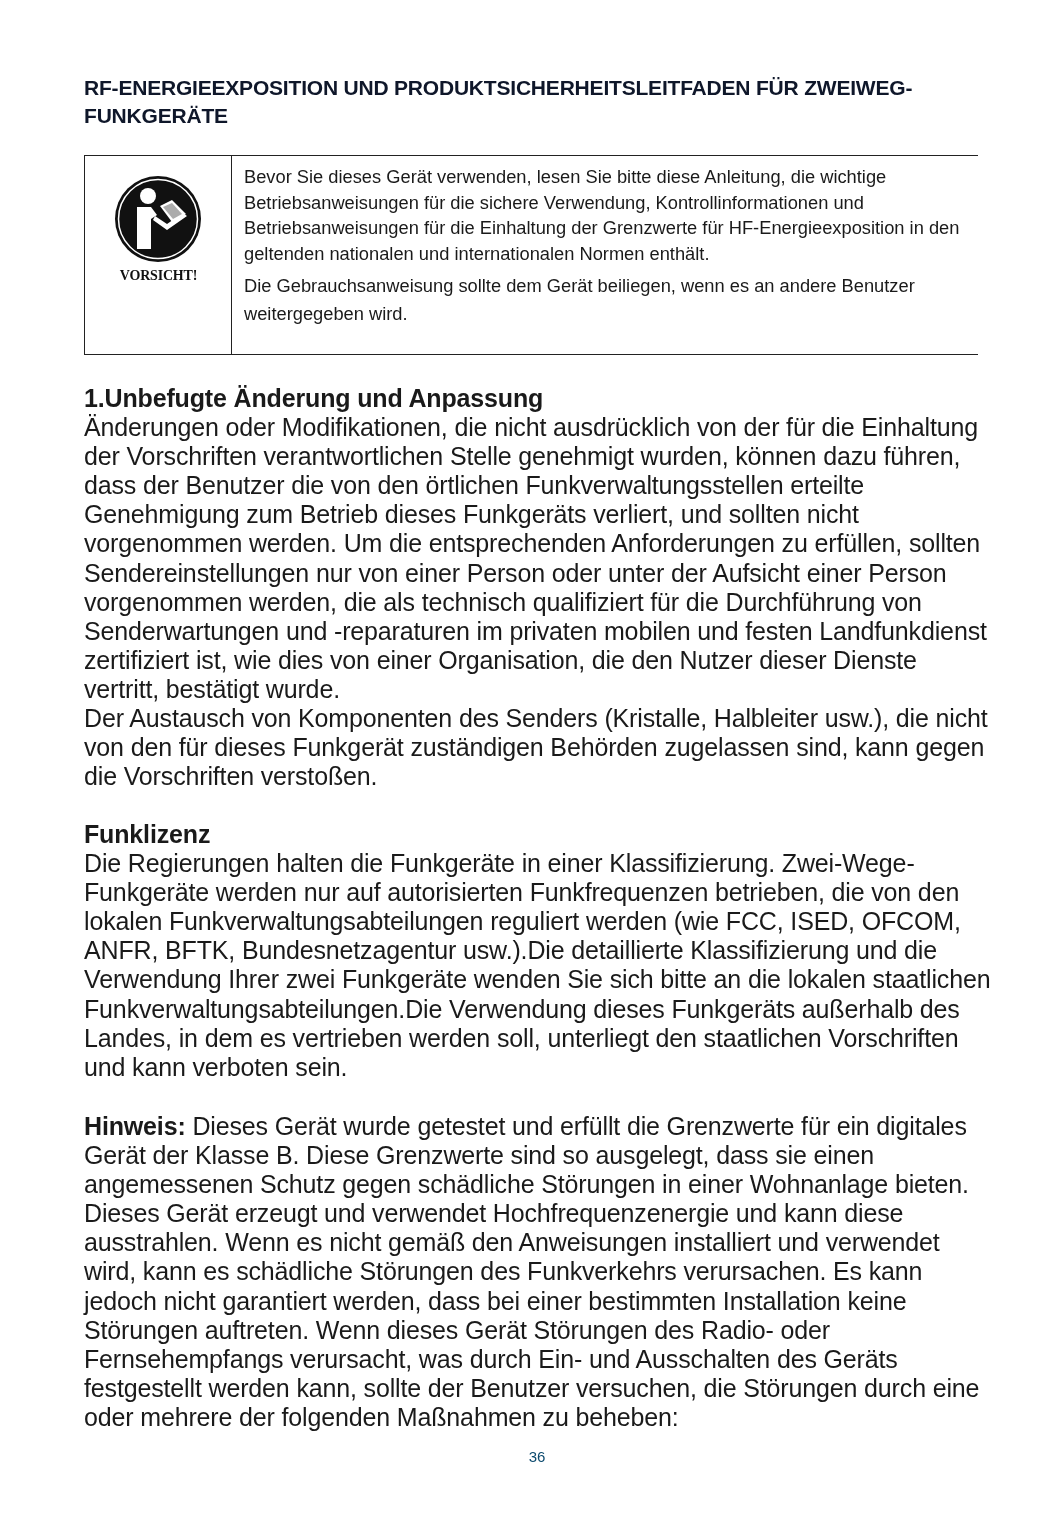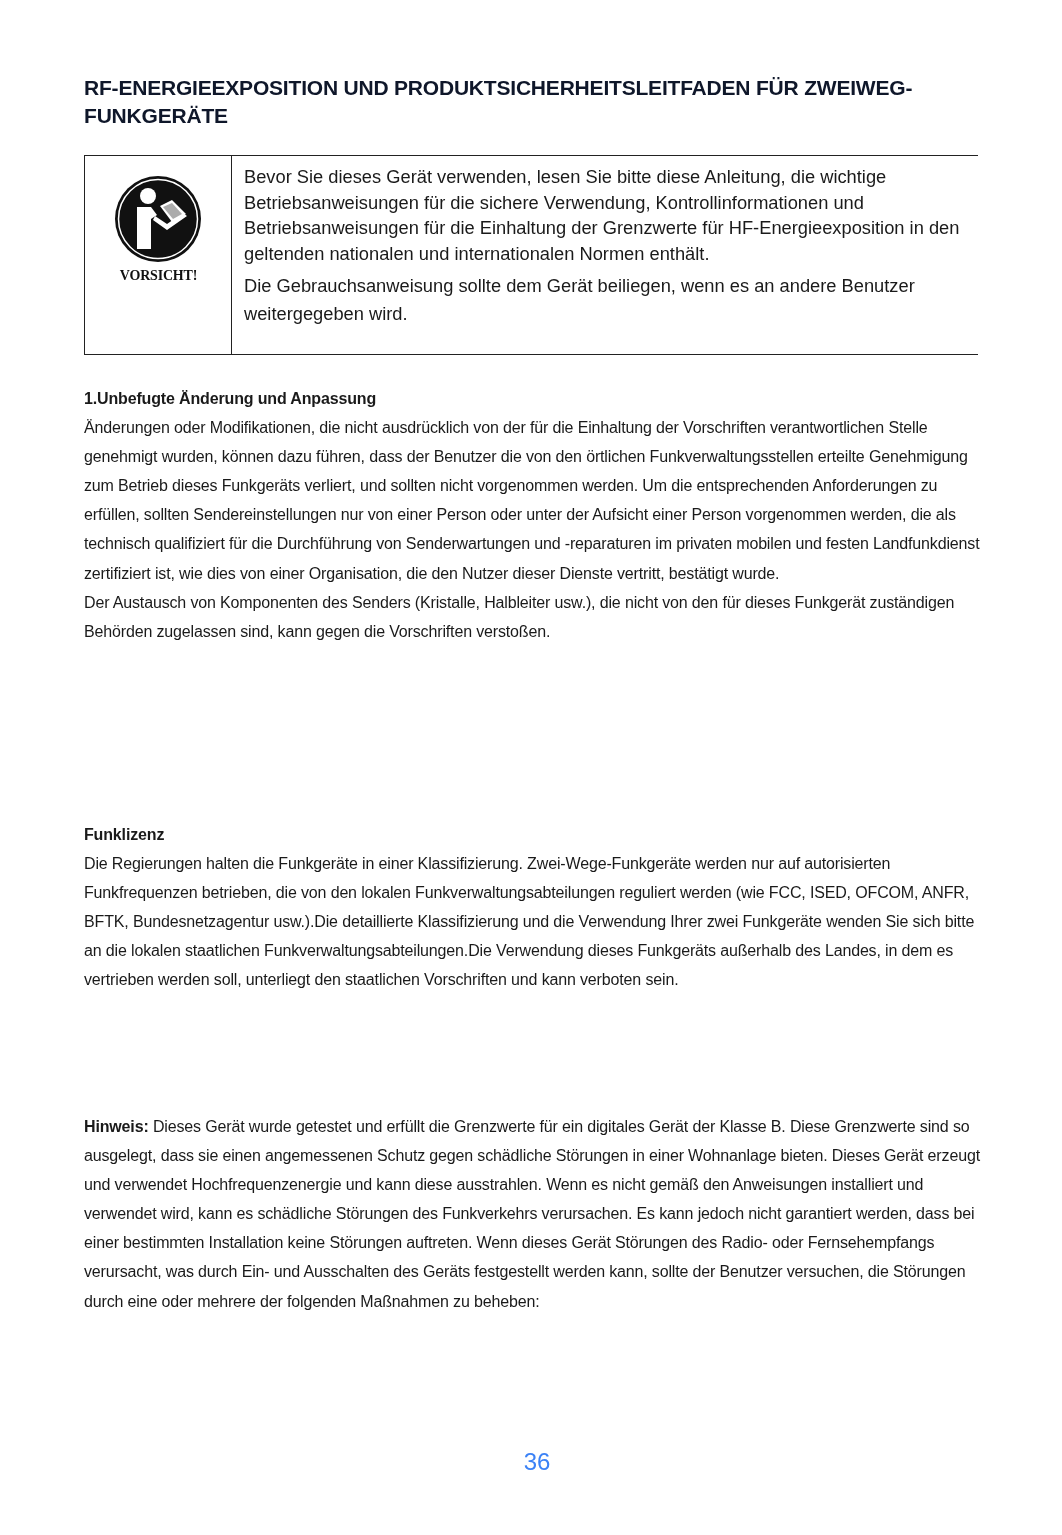--- a/index.html
+++ b/index.html
@@ -10,24 +10,24 @@
            line-height:28px; letter-spacing:-0.2px; color:#0f172a; }
   .warn-table { position:absolute; top:155px; left:0; width:894px; height:200px;
                 border-top:1.5px solid #222; border-bottom:1.5px solid #222; border-left:1.5px solid #222; box-sizing:border-box; }
   .warn-icon-cell { position:absolute; left:0; top:0; width:147px; height:100%; border-right:1.5px solid #222; box-sizing:border-box;text-decoration:underline; }
   .icon-wrap { position:absolute; left:28px; top:18px; width:90px; height:90px; }
   .vorsicht { position:absolute; left:0; width:147px; top:112px; text-align:center;
               font-family:"Liberation Serif", serif; font-weight:bold; font-size:14px; letter-spacing:-0.2px; color:#111; }
   .warn-text { position:absolute; left:159px; top:8px; width:730px; font-size:18.3px; line-height:25.5px; color:#1a1a1a; }
   .warn-text p { margin:0; }
   .warn-text p.second { margin-top:6px; line-height:28px; }
-  .section { position:absolute; left:0; width:910px; font-size:16px; line-height:29.1px; color:#1a1a1a; letter-spacing:-0.15px; }
+  .section { position:absolute; left:0; width:910px; font-size:25px; line-height:29.1px; color:#1a1a1a; letter-spacing:-0.15px; }
   .section p { margin:0; }
   .h { font-weight:bold; }
-  .page-num { position:absolute; top:1448px; left:0; width:906px; text-align:center; font-size:24px; color:#3b82f6; }
+  .page-num { position:absolute; top:1448px; left:0; width:906px; text-align:center; font-size:15px; color:#0c4a6e; }
 </style>
 </head>
 <body>
 
 <div class="page">
 
   <div class="title">RF-ENERGIEEXPOSITION UND PRODUKTSICHERHEITSLEITFADEN FÜR ZWEIWEG-FUNKGERÄTE</div>
 
   <div class="warn-table">
     <div class="warn-icon-cell">

